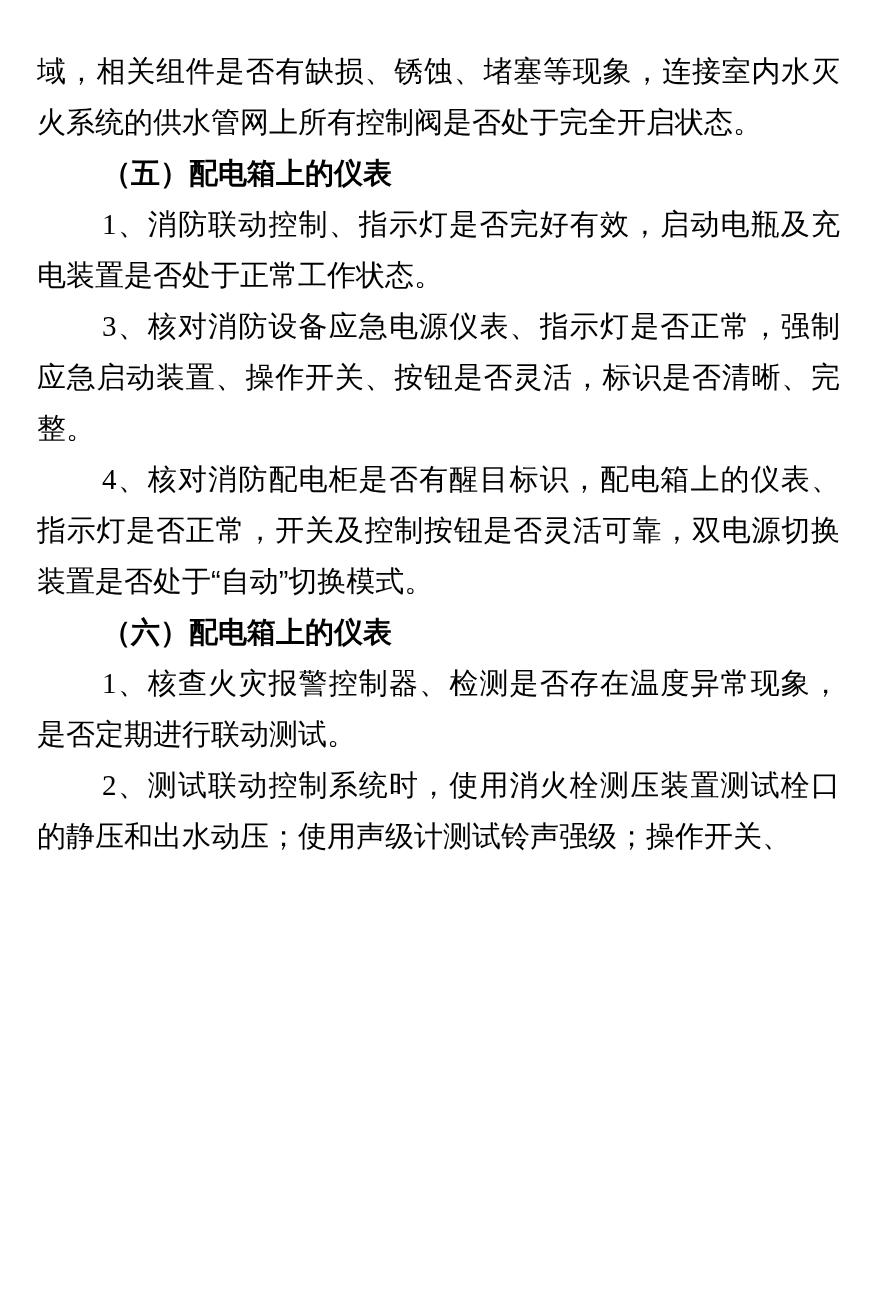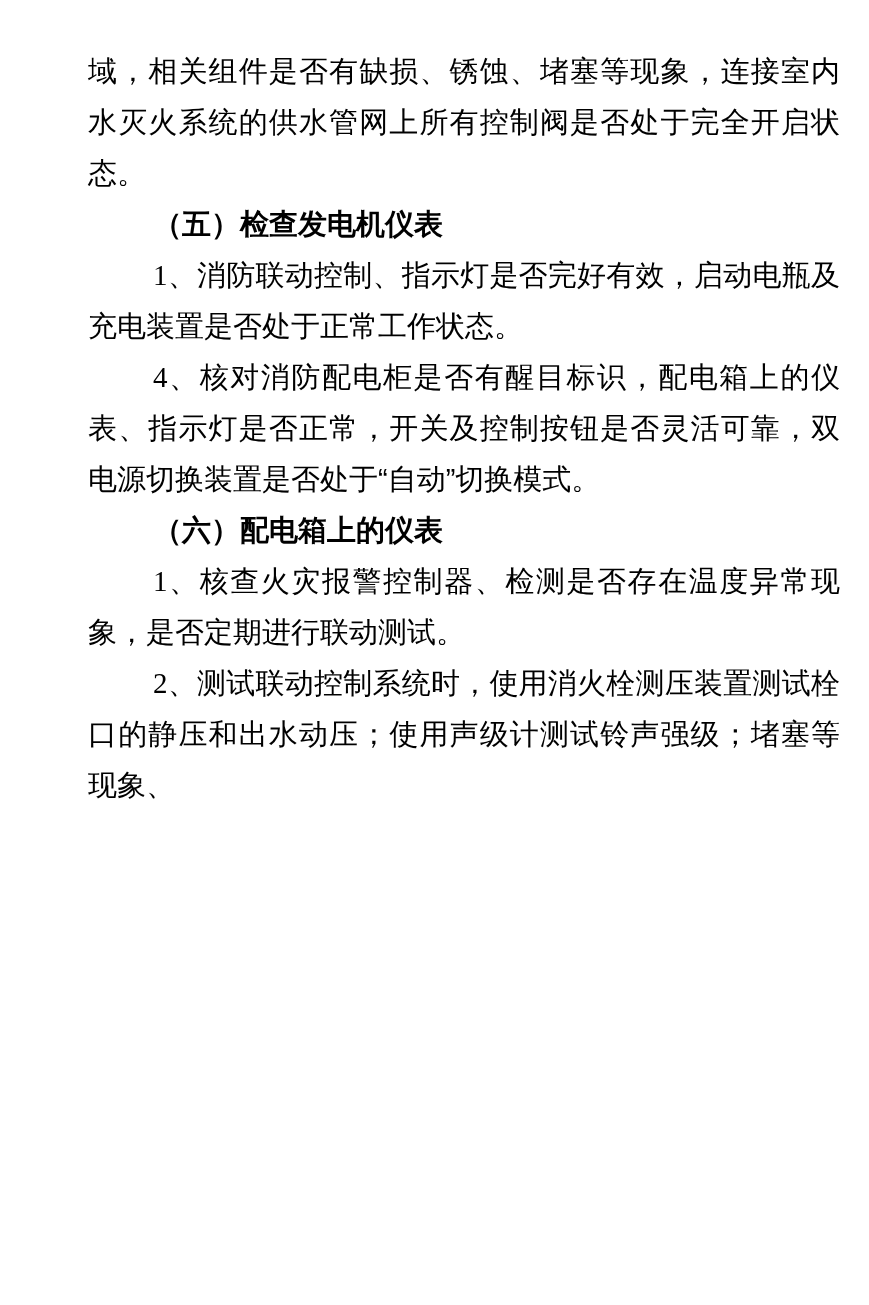--- a/index.html
+++ b/index.html
@@ -7,21 +7,21 @@
     padding: 0;
     background: #ffffff;
   }
   .page {
     position: relative;
     width: 869px;
     height: 1305px;
     box-sizing: border-box;
     background: #ffffff;
     color: #000000;
-    padding: 46px 29px 30px 88px;
+    padding: 46px 29px 30px 37px;
     overflow: hidden;
     font-family: "Liberation Sans", sans-serif;
     font-size: 29px;
     line-height: 51px;
     font-weight: 500;
   }
   .para {
     margin: 0;
     text-align: justify;
     text-justify: inter-character;
@@ -39,29 +39,30 @@
     font-weight: 400;
   }
 </style>
 </head>
 <body>
 
 <div class="page">
 
   <p class="para">域，相关组件是否有缺损、锈蚀、堵塞等现象，连接室内水灭火系统的供水管网上所有控制阀是否处于完全开启状态。</p>
 
-  <p class="para indent heading">（五）检查发电机仪表</p>
+  <p class="para indent heading">（五）配电箱上的仪表</p>
 
   <p class="para indent"><span class="num">1</span><span>、</span><span>消防联动控制、指示灯是否完好有效，启动电瓶及充电装置是否处于正常工作状态。</span></p>
 
 
+  <p class="para indent"><span class="num">3</span><span>、</span><span>核对消防设备应急电源仪表、指示灯是否正常，强制应急启动装置、操作开关、按钮是否灵活，标识是否清晰、完整。</span></p>
 
   <p class="para indent"><span class="num">4</span><span>、</span><span>核对消防配电柜是否有醒目标识，配电箱上的仪表、指示灯是否正常，开关及控制按钮是否灵活可靠，双电源切换装置是否处于“自动”切换模式。</span></p>
 
 
 
   <p class="para indent heading">（六）配电箱上的仪表</p>
 
   <p class="para indent"><span class="num">1</span><span>、</span><span>核查火灾报警控制器、检测是否存在温度异常现象，是否定期进行联动测试。</span></p>
 
-  <p class="para indent"><span class="num">2</span><span>、</span><span>测试联动控制系统时，使用消火栓测压装置测试栓口的静压和出水动压；使用声级计测试铃声强级；堵塞等现象、</span></p>
+  <p class="para indent"><span class="num">2</span><span>、</span><span>测试联动控制系统时，使用消火栓测压装置测试栓口的静压和出水动压；使用声级计测试铃声强级；操作开关、</span></p>
 
 </div>
 
 </body></html>

